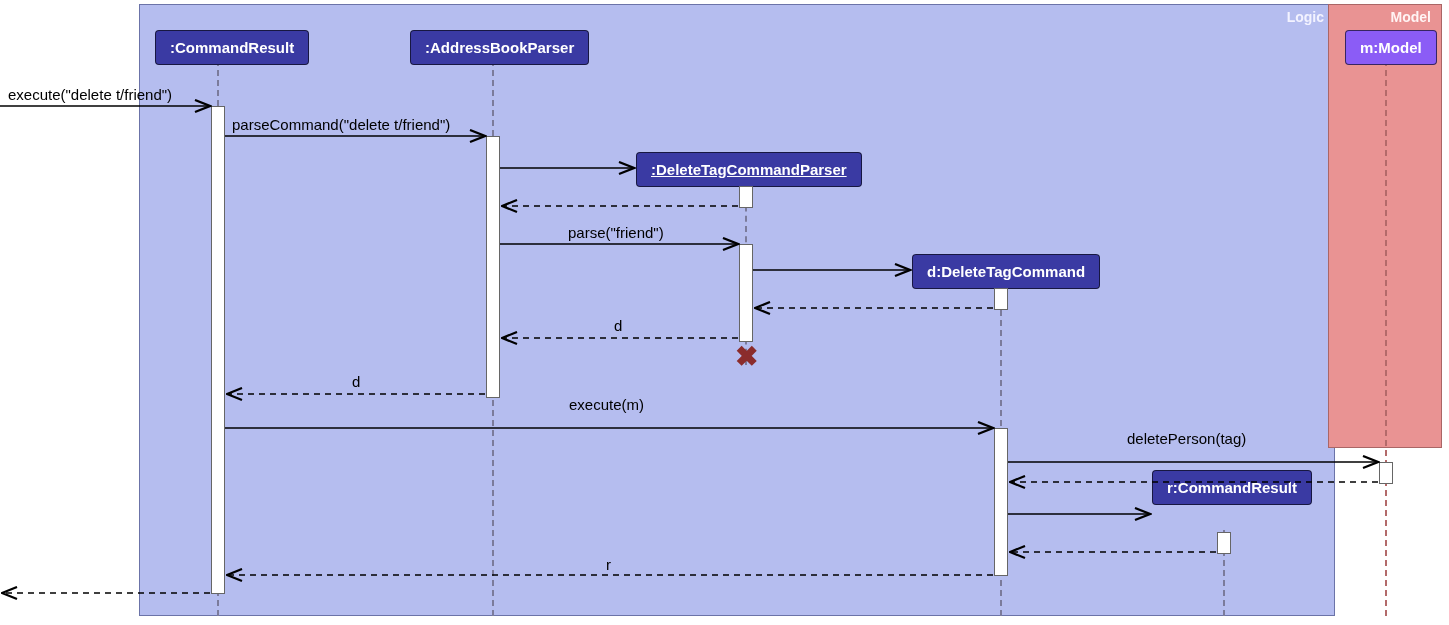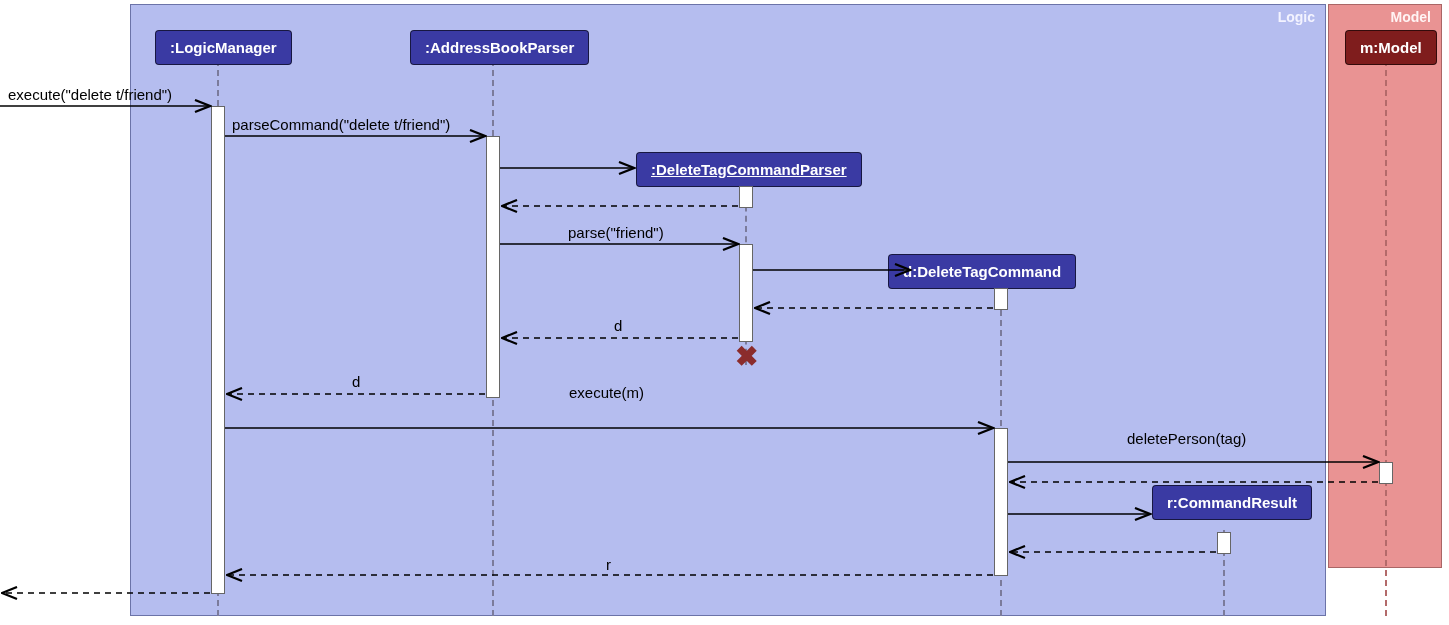--- a/index.html
+++ b/index.html
@@ -1,71 +1,71 @@
 <!DOCTYPE html>
 <html><head>
 <meta charset="utf-8">
 <style>
   html,body{margin:0;padding:0;font-family:Helvetica,Arial,sans-serif;font-size:15px;color:#000;}
   #canvas{position:relative;width:1449px;height:625px;background:#fff;overflow:hidden;}
   .frame{position:absolute;box-sizing:border-box;}
   .frame-title{position:absolute;top:4px;right:10px;font-size:14px;font-weight:bold;}
   .box{position:absolute;padding:8px 14px;border:1.5px solid rgba(0,0,0,.6);border-radius:4px;color:#fff;font-weight:bold;white-space:nowrap;box-sizing:border-box;}
   .blue{background:#3a3aa3;}
-  .darkred{background:#7f1d1d;}
+  .darkred{background:#8b5cf6;}
   .lifeline{position:absolute;border-left:2px dashed #7b7b9b;top:0;height:625px;}
   .lifeline.red{border-left-color:#b36a6a;}
   .activation{position:absolute;width:14px;background:#fff;border:1.5px solid rgba(0,0,0,.6);box-sizing:border-box;}
   .msg-label{position:absolute;white-space:nowrap;font-size:15px;}
   .destroy{position:absolute;font-size:28px;color:#8b2c2c;font-weight:bold;line-height:1;}
   svg{position:absolute;top:0;left:0;pointer-events:none;}
 </style>
 </head>
 <body>
 
 <div id="canvas">
 
-  <div class="frame" style="left:130px;top:4px;width:1196px;height:612px;background:#b5bdef;border:1.5px solid #6b73a8;">
+  <div class="frame" style="left:139px;top:4px;width:1196px;height:612px;background:#b5bdef;border:1.5px solid #6b73a8;">
     <span class="frame-title" style="color:#f3f3ff;">Logic</span>
   </div>
-  <div class="frame" style="left:1328px;top:4px;width:114px;height:564px;background:#e99393;border:1.5px solid #a66;">
+  <div class="frame" style="left:1328px;top:4px;width:114px;height:444px;background:#e99393;border:1.5px solid #a66;">
     <span class="frame-title" style="color:#fff4f4;">Model</span>
   </div>
 
   <div class="lifeline" style="left:217px;top:60px;height:556px;"></div>
   <div class="lifeline" style="left:492px;top:60px;height:556px;"></div>
   <div class="lifeline" style="left:745px;top:185px;height:180px;"></div>
   <div class="lifeline" style="left:1000px;top:290px;height:326px;"></div>
   <div class="lifeline" style="left:1223px;top:530px;height:86px;"></div>
   <div class="lifeline red" style="left:1385px;top:60px;height:556px;"></div>
 
-  <div class="box blue" style="left:155px;top:30px;">:LogicManager</div>
+  <div class="box blue" style="left:155px;top:30px;">:CommandResult</div>
   <div class="box blue" style="left:410px;top:30px;">:AddressBookParser</div>
   <div class="box blue" style="left:636px;top:152px;text-decoration:underline;">:DeleteTagCommandParser</div>
-  <div class="box blue" style="left:888px;top:254px;">d:DeleteTagCommand</div>
-  <div class="box blue" style="left:1152px;top:485px;">r:CommandResult</div>
+  <div class="box blue" style="left:912px;top:254px;">d:DeleteTagCommand</div>
+  <div class="box blue" style="left:1152px;top:470px;">r:CommandResult</div>
   <div class="box darkred" style="left:1345px;top:30px;">m:Model</div>
 
   <div class="activation" style="left:211px;top:106px;height:488px;"></div>
   <div class="activation" style="left:486px;top:136px;height:262px;"></div>
   <div class="activation" style="left:739px;top:186px;height:22px;"></div>
   <div class="activation" style="left:739px;top:244px;height:98px;"></div>
   <div class="activation" style="left:994px;top:288px;height:22px;"></div>
   <div class="activation" style="left:994px;top:428px;height:148px;"></div>
   <div class="activation" style="left:1379px;top:462px;height:22px;"></div>
   <div class="activation" style="left:1217px;top:532px;height:22px;"></div>
 
   <div class="destroy" style="left:735px;top:343px;">✖</div>
 
   <div class="msg-label" style="left:8px;top:86px;">execute("delete t/friend")</div>
   <div class="msg-label" style="left:232px;top:116px;">parseCommand("delete t/friend")</div>
   <div class="msg-label" style="left:568px;top:224px;">parse("friend")</div>
   <div class="msg-label" style="left:614px;top:317px;">d</div>
   <div class="msg-label" style="left:352px;top:373px;">d</div>
-  <div class="msg-label" style="left:569px;top:384px;text-align:right;">execute(m)</div>
+  <div class="msg-label" style="left:569px;top:396px;text-align:right;">execute(m)</div>
   <div class="msg-label" style="left:1127px;top:430px;">deletePerson(tag)</div>
   <div class="msg-label" style="left:606px;top:556px;">r</div>
 
   <svg width="1449" height="625">
     <defs>
       <marker id="arrow-solid" markerWidth="12" markerHeight="10" refX="11" refY="5" orient="auto">
         <path d="M1,1 L11,5 L1,9" fill="none" stroke="#000" stroke-width="1.5"></path>
       </marker>
       <marker id="arrow-dash" markerWidth="12" markerHeight="10" refX="11" refY="5" orient="auto">
         <path d="M1,1 L11,5 L1,9" fill="none" stroke="#000" stroke-width="1.5"></path>

